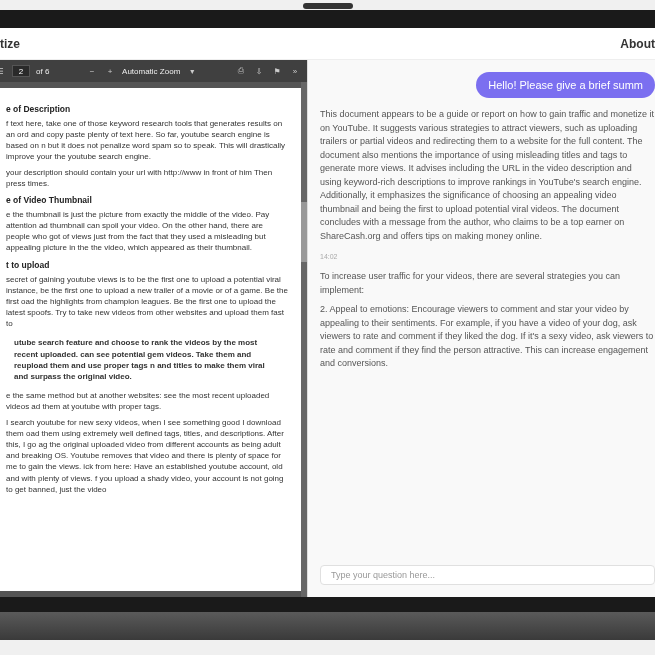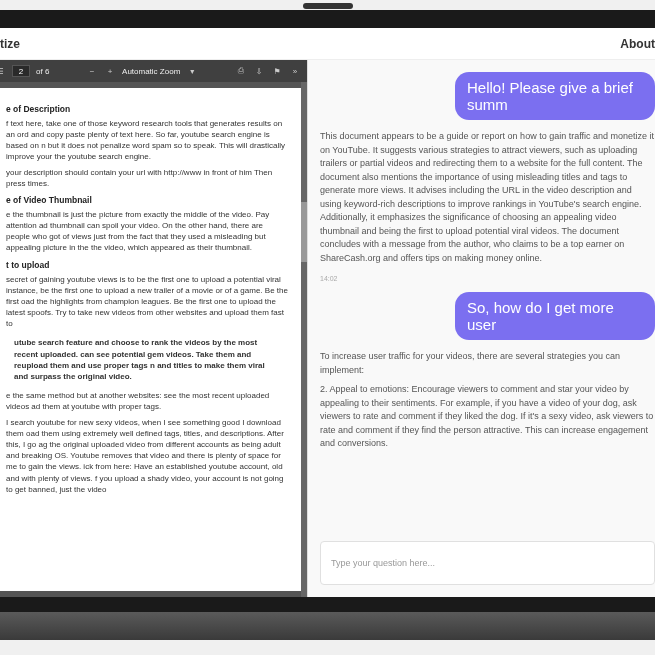--- a/index.html
+++ b/index.html
@@ -149,21 +149,21 @@
     }
     .chat-scroll {
       flex: 1;
       overflow: hidden;
     }
     .user-bubble {
       background: #7b6ff0;
       color: #fff;
       padding: 7px 12px;
       border-radius: 14px;
-      font-size: 15px;
+      font-size: 11px;
       margin-left: auto;
       max-width: 200px;
       margin-bottom: 10px;
       display: inline-block;
       float: right;
       clear: both;
     }
     .bot-msg {
       clear: both;
       font-size: 9px;
@@ -172,21 +172,21 @@
       margin-bottom: 10px;
     }
     .bot-msg p { margin-bottom: 6px; }
     .timestamp {
       font-size: 7px;
       color: #aaa;
       clear: both;
       margin-bottom: 10px;
     }
     .chat-input {
-      height: 44px;
+      height: 20px;
       background: #fff;
       border: 1px solid #e0e0e0;
       border-radius: 4px;
       padding: 0 10px;
       font-size: 9px;
       color: #999;
       display: flex;
       align-items: center;
       margin-top: 8px;
     }
@@ -240,21 +240,20 @@
       </div>
     </div>
 
     <div class="chat-panel">
       <div class="chat-scroll">
         <div class="user-bubble">Hello! Please give a brief summ</div>
         <div class="bot-msg">
           <p>This document appears to be a guide or report on how to gain traffic and monetize it on YouTube. It suggests various strategies to attract viewers, such as uploading trailers or partial videos and redirecting them to a website for the full content. The document also mentions the importance of using misleading titles and tags to generate more views. It advises including the URL in the video description and using keyword-rich descriptions to improve rankings in YouTube's search engine. Additionally, it emphasizes the significance of choosing an appealing video thumbnail and being the first to upload potential viral videos. The document concludes with a message from the author, who claims to be a top earner on ShareCash.org and offers tips on making money online.</p>
         </div>
         <div class="timestamp">14:02</div>
-        <div class="user-bubble">So, how do I get more user</div>
         <div class="bot-msg">
           <p>To increase user traffic for your videos, there are several strategies you can implement:</p>
           <p>2. Appeal to emotions: Encourage viewers to comment and star your video by appealing to their sentiments. For example, if you have a video of your dog, ask viewers to rate and comment if they liked the dog. If it's a sexy video, ask viewers to rate and comment if they find the person attractive. This can increase engagement and conversions.</p>
         </div>
       </div>
       <div class="chat-input">
         <span>Type your question here...</span>
       </div>
     </div>
   </div>

